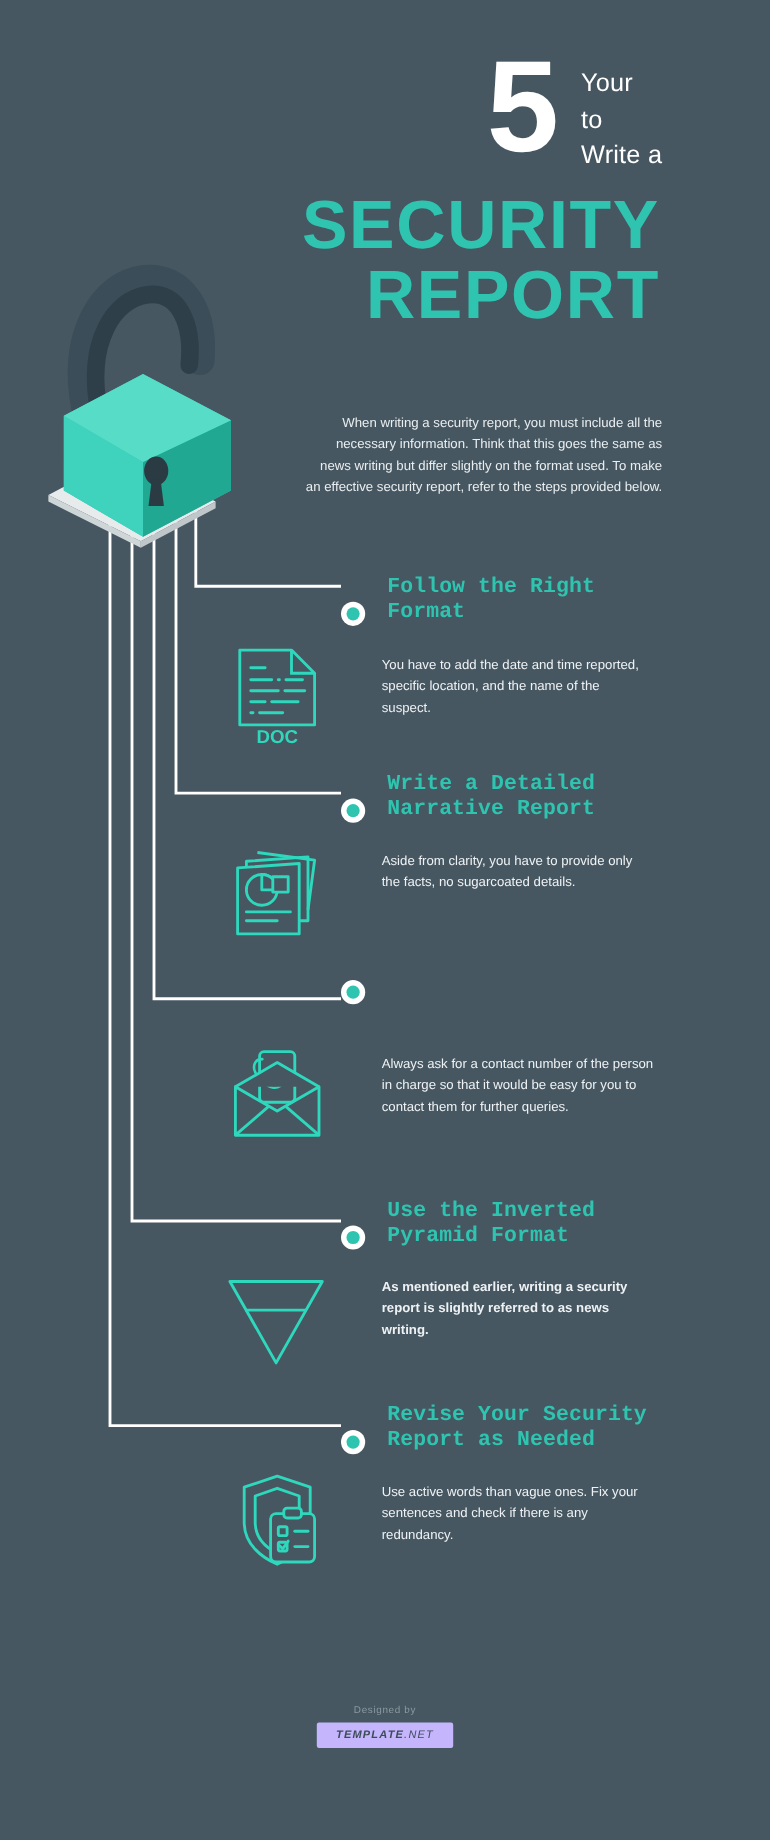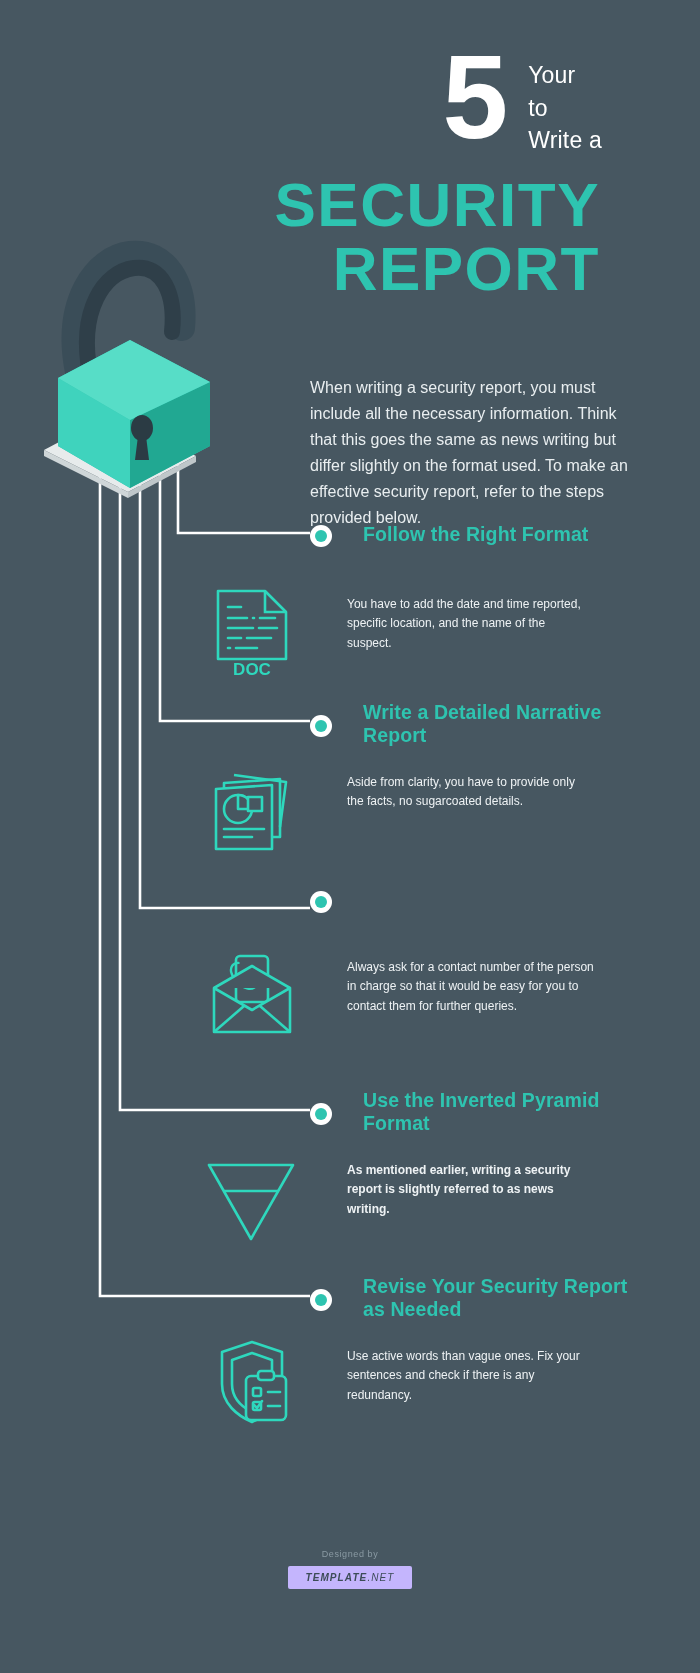--- a/index.html
+++ b/index.html
@@ -57,39 +57,39 @@
     font-size: 62px;
     font-weight: 700;
     line-height: 1.04;
     letter-spacing: 1.5px;
   }
   .intro {
     position: absolute;
     left: 278px; top: 375px;
     width: 324px;
     color: #e9eef0;
-    font-size: 16px;
+    font-size: 12px;
     line-height: 1.62;
-    text-align: left;
-    margin-left: 32px;
+    text-align: right;
   }
 
   
   .lock-wrap { position: absolute; left: 34px; top: 232px; width: 200px; height: 270px; }
 
   
   .lines { position: absolute; left: 0; top: 0; width: 700px; height: 1673px; pointer-events: none; }
 
   
   .step { position: absolute; left: 0; width: 700px; }
   .step-head {
     position: absolute;
     display: flex;
-    align-items: center;
-    gap: 31px;
+    align-items: flex-end;
+    gap: 20px;
+    font-family: Liberation Mono, monospace;
   }
   .dot {
     position: relative;
     width: 22px; height: 22px;
     border-radius: 50%;
     background: #ffffff;
     flex: none;
     margin-top: 3px;
   }
   .dot::after {

